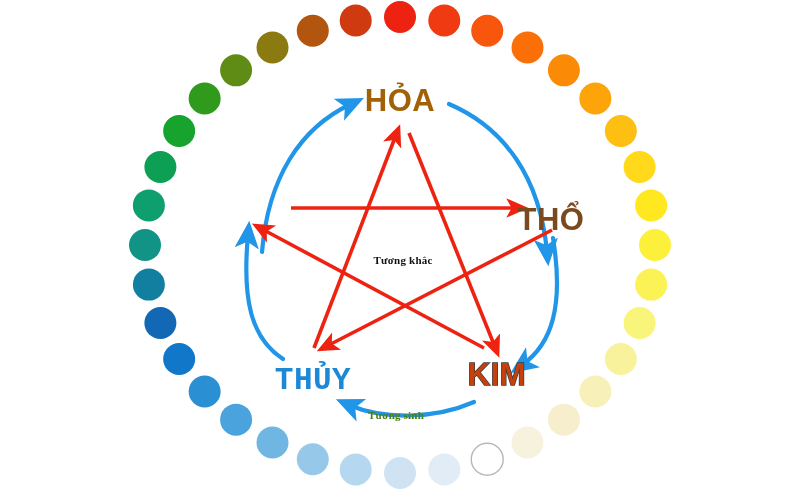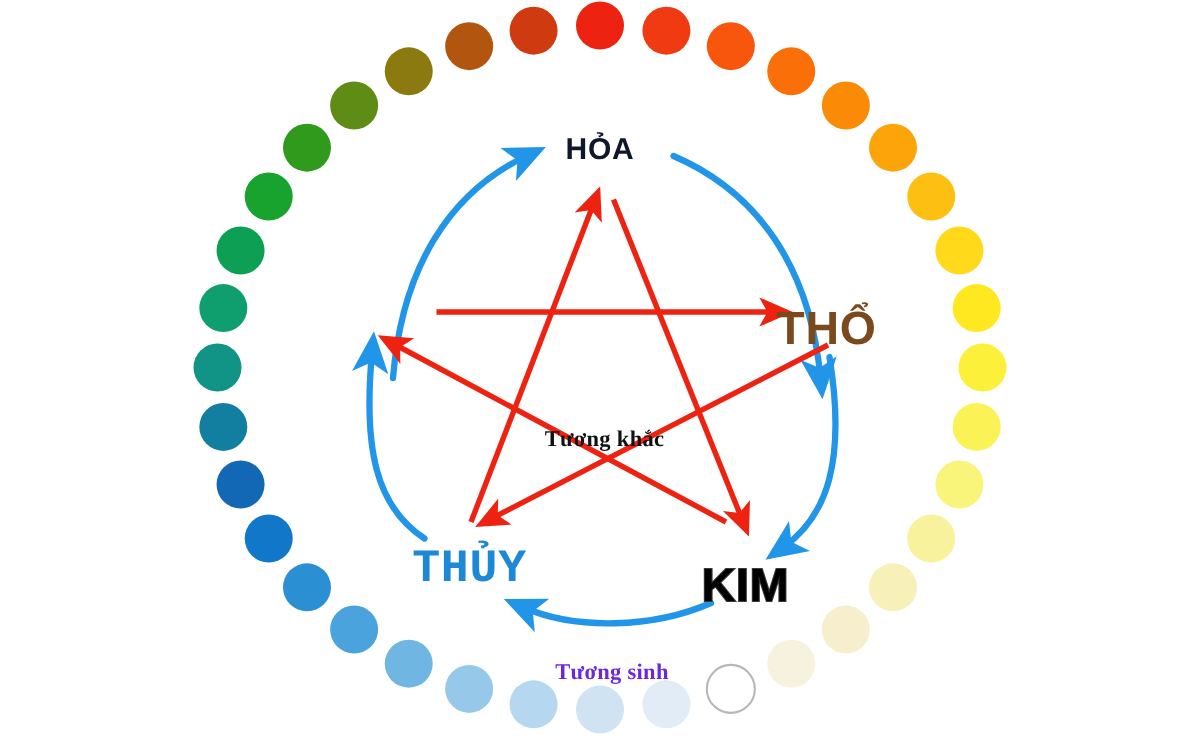--- a/index.html
+++ b/index.html
@@ -22,42 +22,40 @@
   }
   .el-label{
     position:absolute;
     white-space:nowrap;
     font-family:"Liberation Sans", sans-serif;
     font-weight:bold;
     letter-spacing:0.5px;
     transform:translate(-50%,-50%);
     line-height:1;
   }
-  #lbl-hoa{ font-size:20px; color:#0f172a;text-align:right; }
+  #lbl-hoa{ font-size:31px; color:#a16207;text-align:right; }
   #lbl-moc{ font-size:31px; color:#1aa02a; }
   #lbl-tho{ font-size:31px; color:#7a4a1e;margin-top:12px; }
   #lbl-thuy{ font-size:31px; color:#1d88d6; }
   #lbl-kim{
     font-size:31px;
-    color:#000000;
+    color:#c2410c;
     -webkit-text-stroke:1.4px #3a3a3a;
     paint-order:stroke fill;
     text-shadow:0 0 0 #3a3a3a;
-    margin-top:16px;
   }
   .cycle-label{
     position:absolute;
     white-space:nowrap;
     font-family:"Liberation Serif", serif;
     font-weight:bold;
-    font-size:15px;
+    font-size:11px;
     color:#111111;
     transform:translate(-50%,-50%);
     letter-spacing:0.2px;
-    margin-top:34px;
   }
 </style>
 </head>
 <body>
 
 <div id="stage">
 
   <svg id="svgroot" viewBox="0 0 800 500">
     <defs>
       <marker id="mk-blue" markerWidth="7" markerHeight="7" refX="3.2" refY="3.1" orient="auto" markerUnits="strokeWidth">
@@ -128,15 +126,15 @@
 
 
   <div class="el-label" id="lbl-tho" style="left: 551px; top: 207px;">THỔ</div>
 
   <div class="el-label" id="lbl-thuy" style="left: 313px; top: 380px; font-family: Liberation Mono, monospace;">THỦY</div>
 
   <div class="el-label" id="lbl-kim" style="left: 497px; top: 374px;">KIM</div>
 
   <div class="cycle-label" id="lbl-tuongkhac" style="left: 403px; top: 260px; color: rgb(17, 17, 17);">Tương khắc</div>
 
-  <div class="cycle-label" id="lbl-tuongsinh" style="left: 408px; top: 415px; color: #6d28d9;">Tương sinh</div>
+  <div class="cycle-label" id="lbl-tuongsinh" style="left: 396px; top: 415px; color: #4d7c0f;">Tương sinh</div>
 
 </div>
 
 </body></html>

